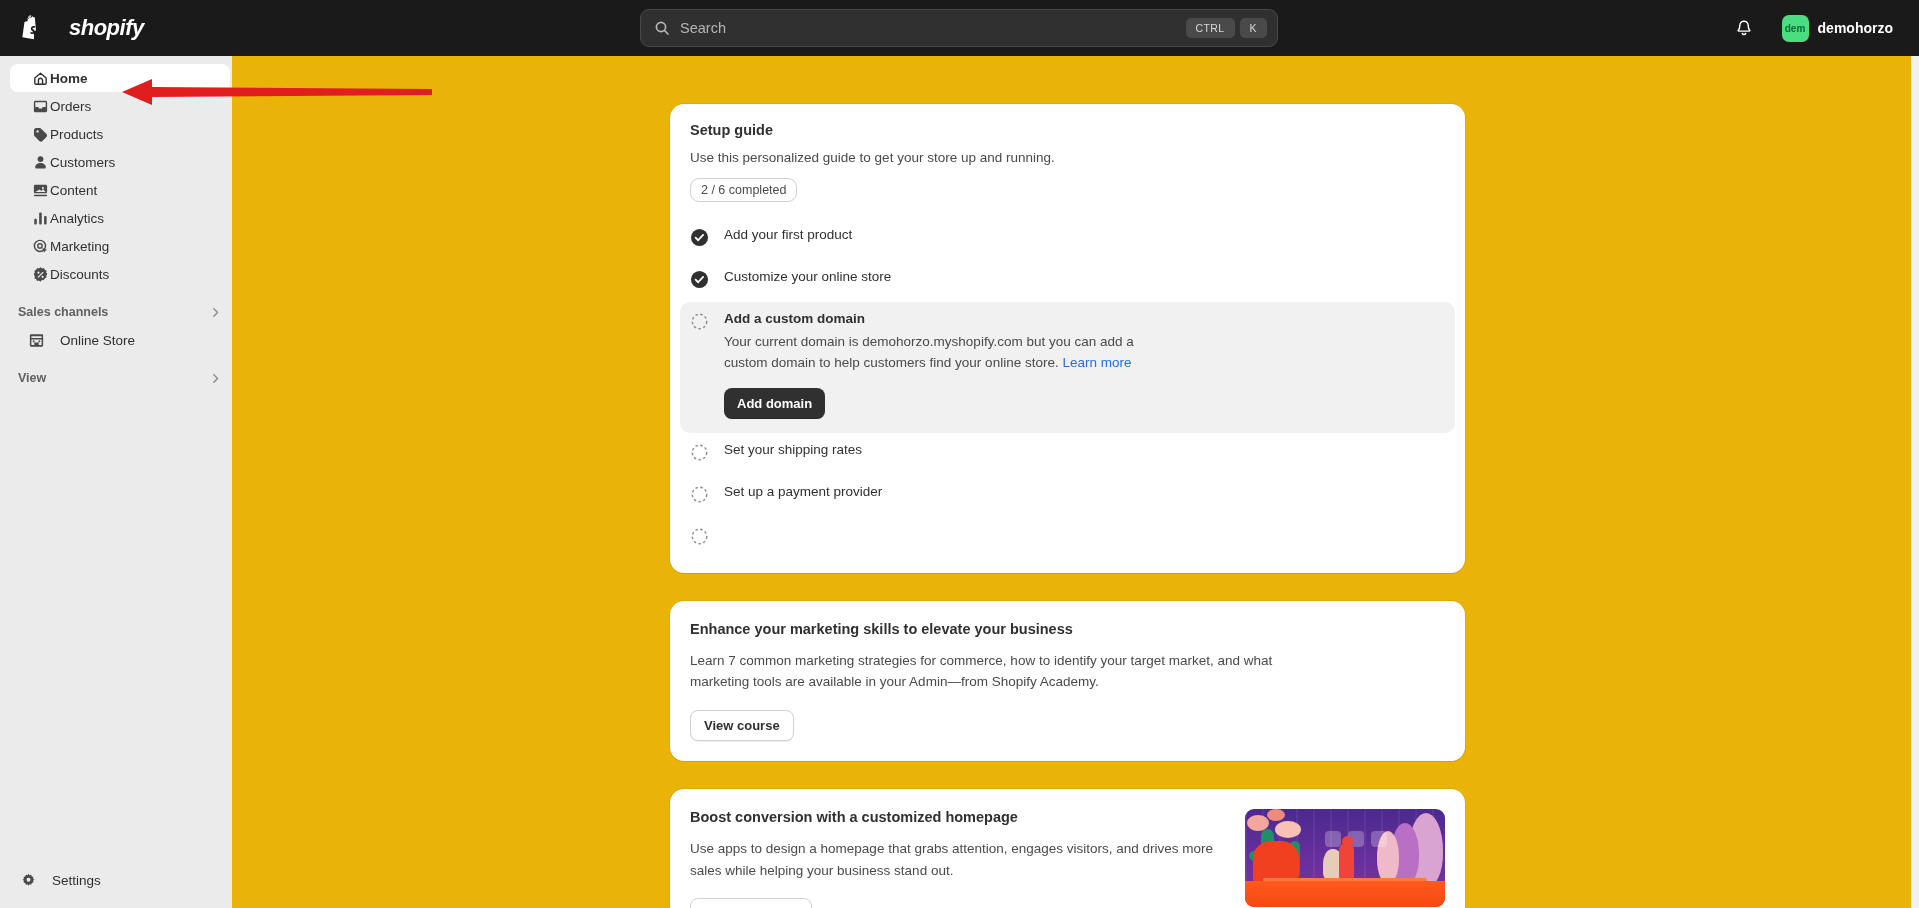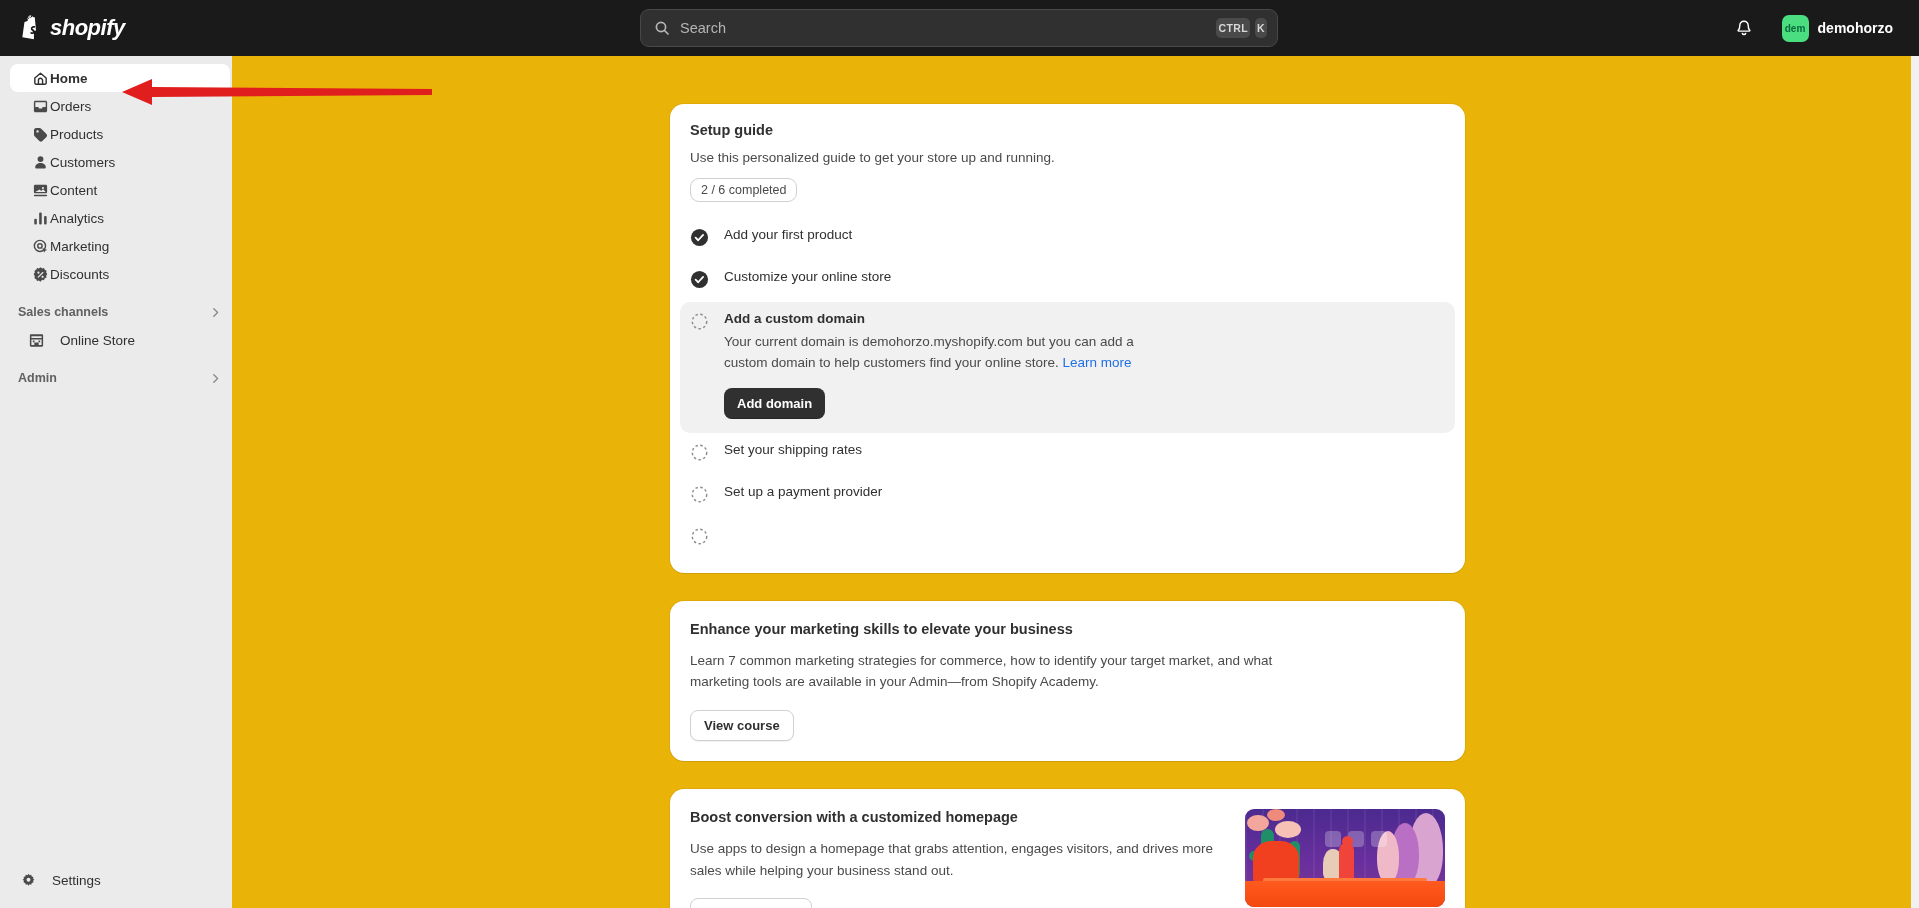--- a/index.html
+++ b/index.html
@@ -12,21 +12,21 @@
   }
 
   
   .topbar {
     position: absolute; top: 0; left: 0;
     width: 1919px; height: 56px;
     background: #1a1a1a;
     display: flex; align-items: center;
   }
   .brand {
-    display: flex; gap: 4px;
+    display: flex; gap: 23px;
     margin-left: 22px; width: 220px;
   }
   .brand-logo svg { display: block; }
   .brand-word {
     color: #ffffff; font-size: 22px; font-weight: 700;
     font-style: italic; letter-spacing: -0.5px;
     font-family: "Liberation Sans", sans-serif;
   }
   .search-wrap {
     position: absolute; left: 640px; top: 9px;
@@ -40,22 +40,22 @@
     display: flex; align-items: center;
     padding: 0 10px 0 13px;
     cursor: text;
   }
   .search-icon { flex: 0 0 auto; display: flex; align-items: center; }
   .search-placeholder {
     color: #b5b5b5; font-size: 14.5px; margin-left: 10px; flex: 1;
   }
   .kbd {
     background: #4a4a4a; color: #d8d8d8;
-    font-size: 10.5px; font-weight: 700;
-    border-radius: 5px; padding: 4px 2px;
+    font-size: 10.5px; font-weight: 400;
+    border-radius: 5px; padding: 4px 10px;
     margin-left: 5px; letter-spacing: 0.4px;
   }
   .top-right {
     position: absolute; right: 18px; top: 0; height: 56px;
     display: flex; align-items: center; gap: 18px;
   }
   .bell-btn {
     width: 32px; height: 32px; border-radius: 8px;
     display: flex; align-items: center; justify-content: center;
     cursor: pointer;
@@ -406,21 +406,21 @@
   <div class="sub-item">
     <span class="nav-icon">
       <svg width="17" height="17" viewBox="0 0 18 18" fill="currentColor">
         <path d="M3.2 2.4h11.6c.7 0 1.2.5 1.2 1.2v10.8c0 .7-.5 1.2-1.2 1.2H3.2c-.7 0-1.2-.5-1.2-1.2V3.6c0-.7.5-1.2 1.2-1.2zm.4 2v2h10.8v-2H3.6zm0 3.6v5.8h3.1v-2.6h4.6v2.6h3.1V8H3.6zm1.5 1.1h1.8v1.7H5.1V9.1zm6 0h1.8v1.7h-1.8V9.1z"></path>
       </svg>
     </span>
     <span class="nav-label">Online Store</span>
   </div>
 
   <div class="section-head">
-    <span class="section-title">Admin</span>
+    <span class="section-title">View</span>
     <span class="chev">
       <svg width="13" height="13" viewBox="0 0 14 14" fill="none" stroke="currentColor" stroke-width="1.5" stroke-linecap="round" stroke-linejoin="round">
         <path d="M5.2 3l4 4-4 4"></path>
       </svg>
     </span>
   </div>
 
   <div class="settings-row">
     <span class="nav-icon">
       <svg width="17" height="17" viewBox="0 0 18 18" fill="currentColor">

